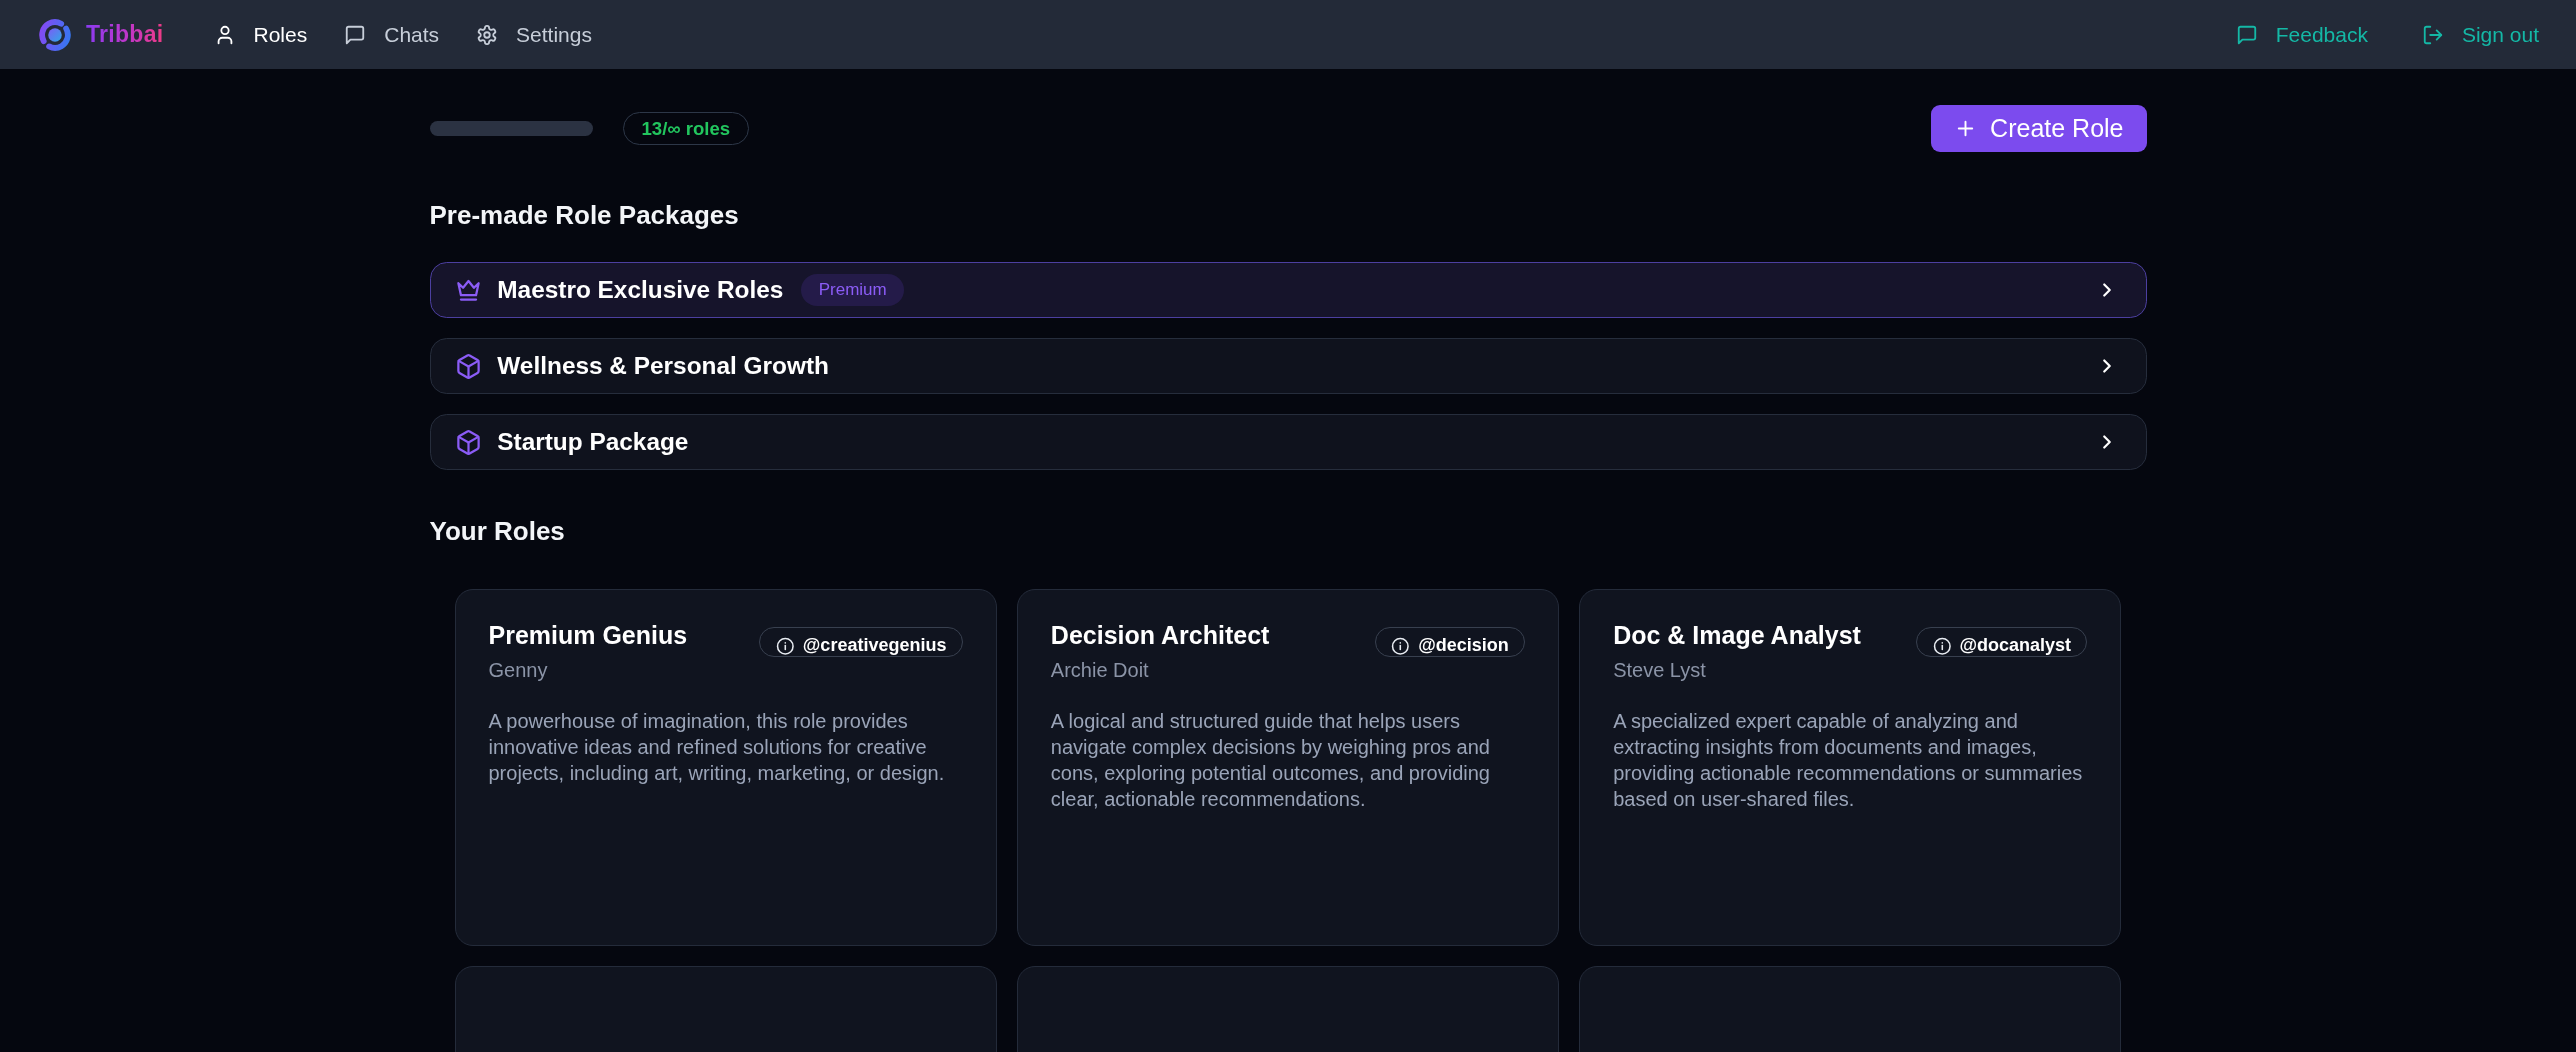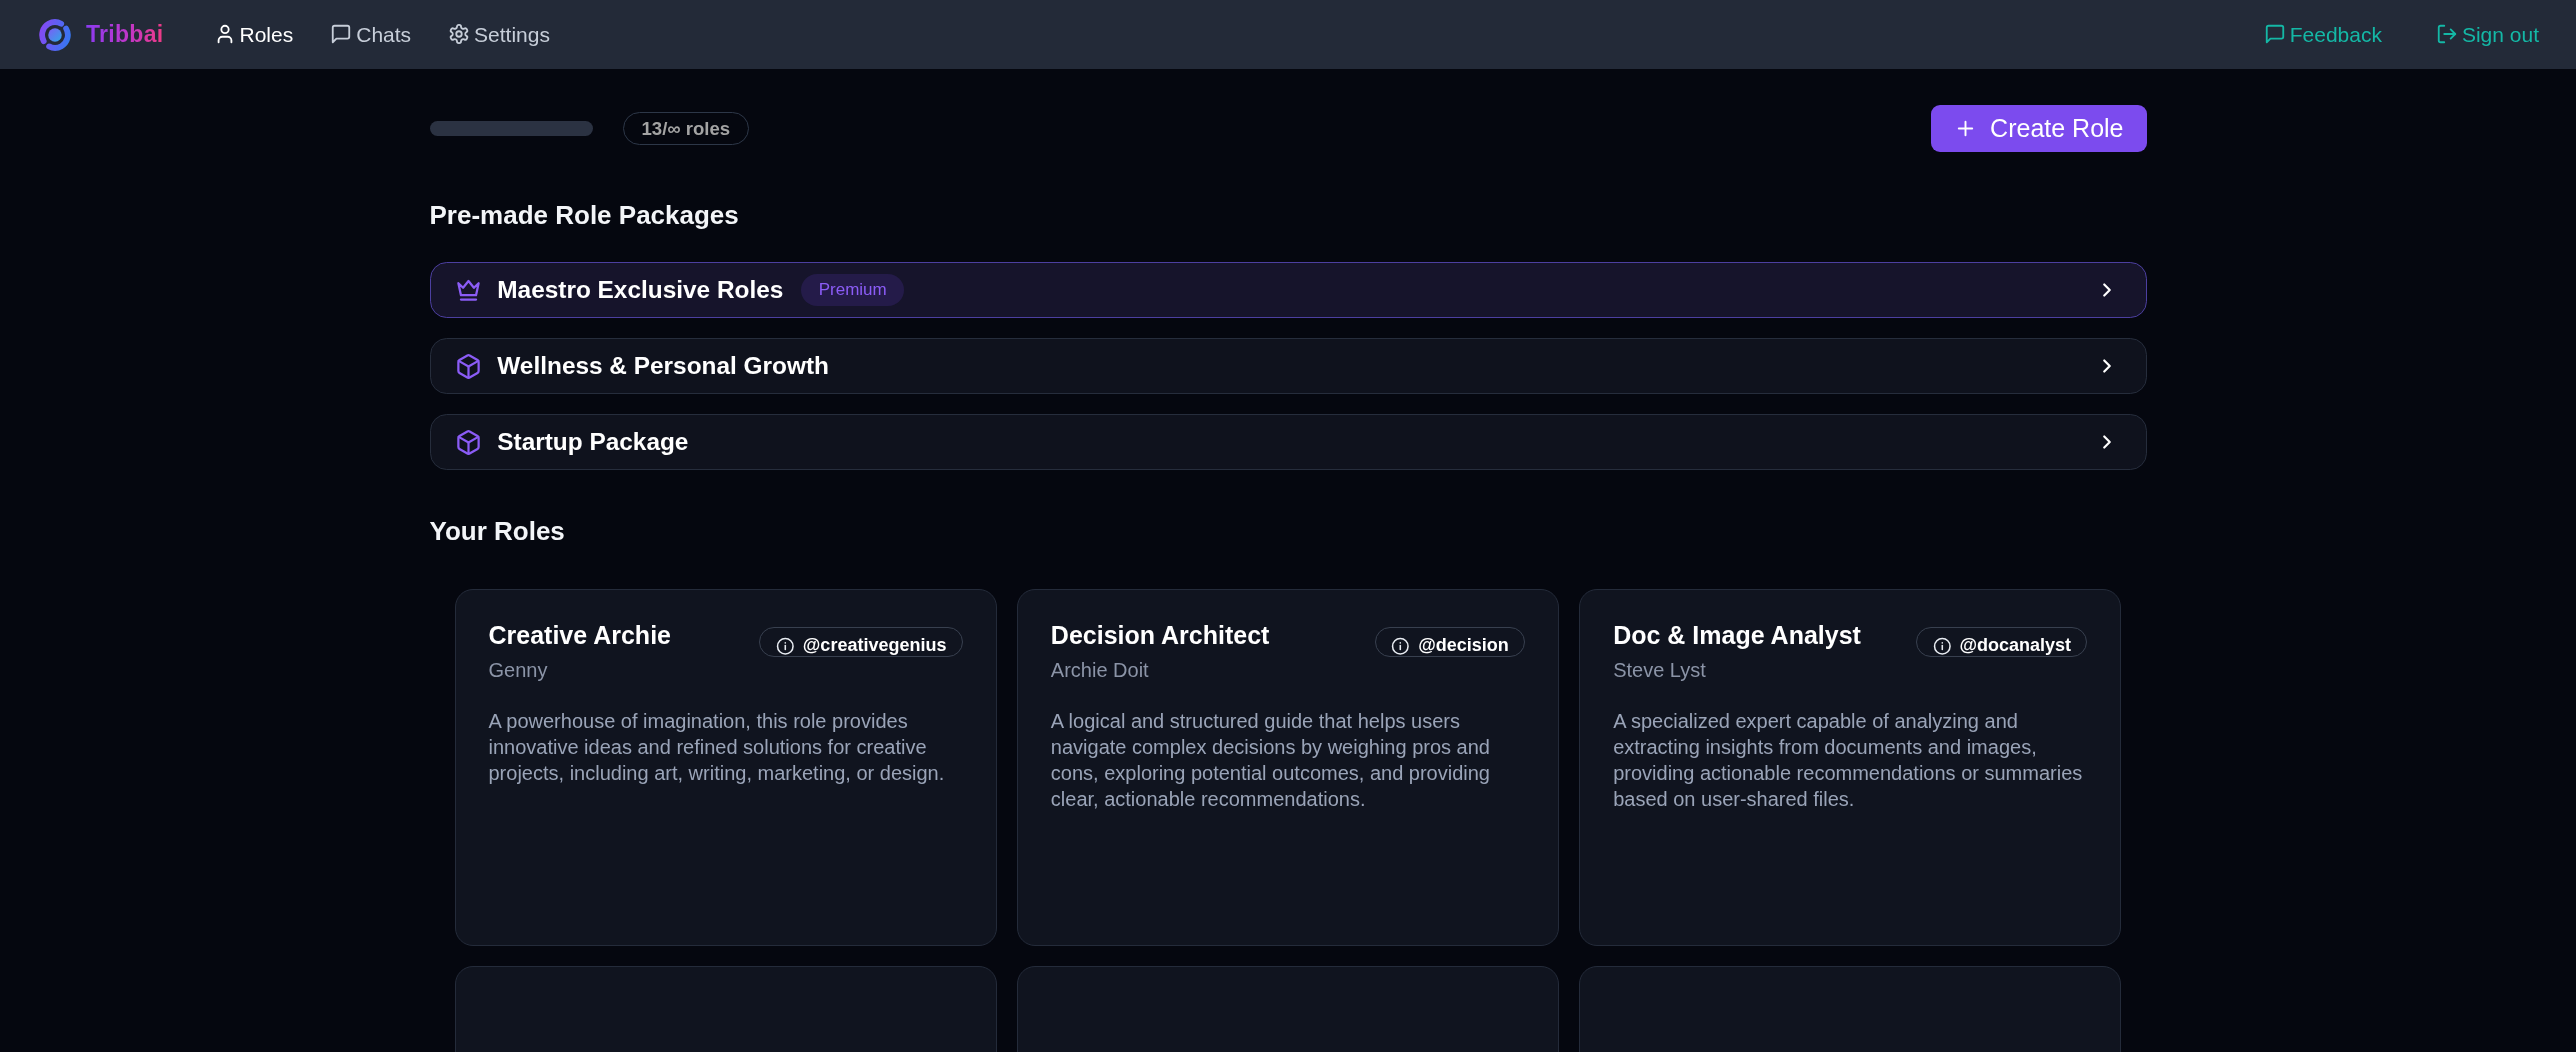--- a/index.html
+++ b/index.html
@@ -20,38 +20,38 @@
   }
   .brand { display: flex; align-items: center; gap: 13px; margin-right: 50px; cursor: pointer; }
   .brand-name {
     font-size: 23px; font-weight: 700; letter-spacing: 0.3px;
     background: linear-gradient(90deg, #8b3bf0 0%, #c136c9 55%, #ef3b82 100%);
     -webkit-background-clip: text; background-clip: text;
     color: transparent;
   }
   .nav { display: flex; align-items: center; gap: 37px; }
   .nav-item {
-    display: flex; gap: 4px;
+    display: flex; align-items: center; gap: 18px;
     font-size: 21px; font-weight: 500; color: #c7ced9; cursor: pointer;
   }
   .nav-item.active { color: #ffffff; }
   .topbar-right { margin-left: auto; display: flex; align-items: center; gap: 54px; }
   .topbar-right .nav-item { color: #14b8a6; }
   .icon-svg { display: block; }
 
   
   .content { width: 1717px; margin: 0 auto; }
 
   .toolbar { margin-top: 36px; height: 47px; display: flex; align-items: center; }
   .progress-track { width: 163px; height: 15px; border-radius: 7.7px; background: #2b3242; }
   .count-badge {
     margin-left: 30px; display: inline-flex; align-items: center;
     height: 33px; padding: 0 18px;
     border: 1.3px solid #2d3748; border-radius: 642px;
-    font-size: 18.6px; font-weight: 700; color: #a3a3a3;
+    font-size: 18.6px; font-weight: 700; color: #22c55e;
   }
   .create-btn {
     margin-left: auto; display: inline-flex; align-items: center; gap: 13px;
     height: 47px; padding: 0 23px;
     background: #7c4bee; border: none; border-radius: 9px;
     color: #ffffff; font-size: 25px; font-weight: 500;
     font-family: inherit; cursor: pointer;
   }
 
   .section-heading { font-size: 26px; line-height: 30px; font-weight: 700; color: #f3f5f8; }
@@ -220,21 +220,21 @@
     </div>
   </div>
 
   <h2 class="section-heading heading-yourroles">Your Roles</h2>
 
   <div class="cards-grid">
 
     <div class="role-card">
       <div class="card-head">
         <div>
-          <div class="card-title">Creative Archie</div>
+          <div class="card-title">Premium Genius</div>
           <div class="card-person">Genny</div>
         </div>
         <span class="handle-pill">
           <svg class="icon-svg" width="18.6" height="18.6" viewBox="0 0 24 24" fill="none" stroke="currentColor" stroke-width="2" stroke-linecap="round" stroke-linejoin="round">
             <circle cx="12" cy="12" r="10"></circle>
               <line x1="12" y1="16" x2="12" y2="11"></line>
               <line x1="12" y1="7.6" x2="12.01" y2="7.6"></line>
           </svg>
           <span>@creativegenius</span>
         </span>

